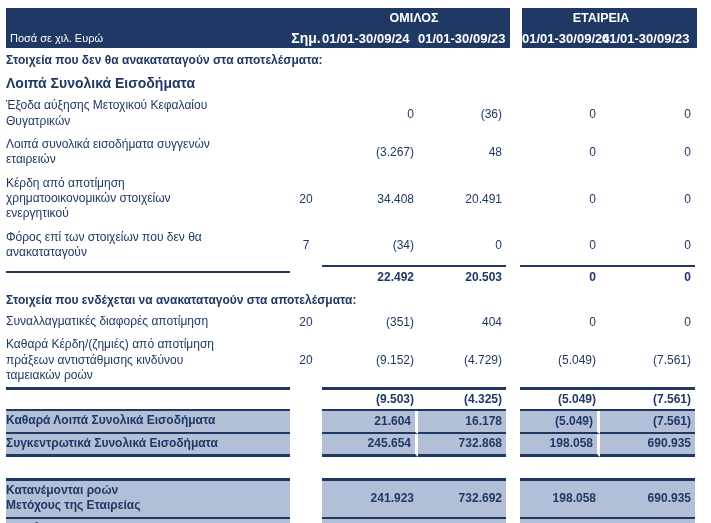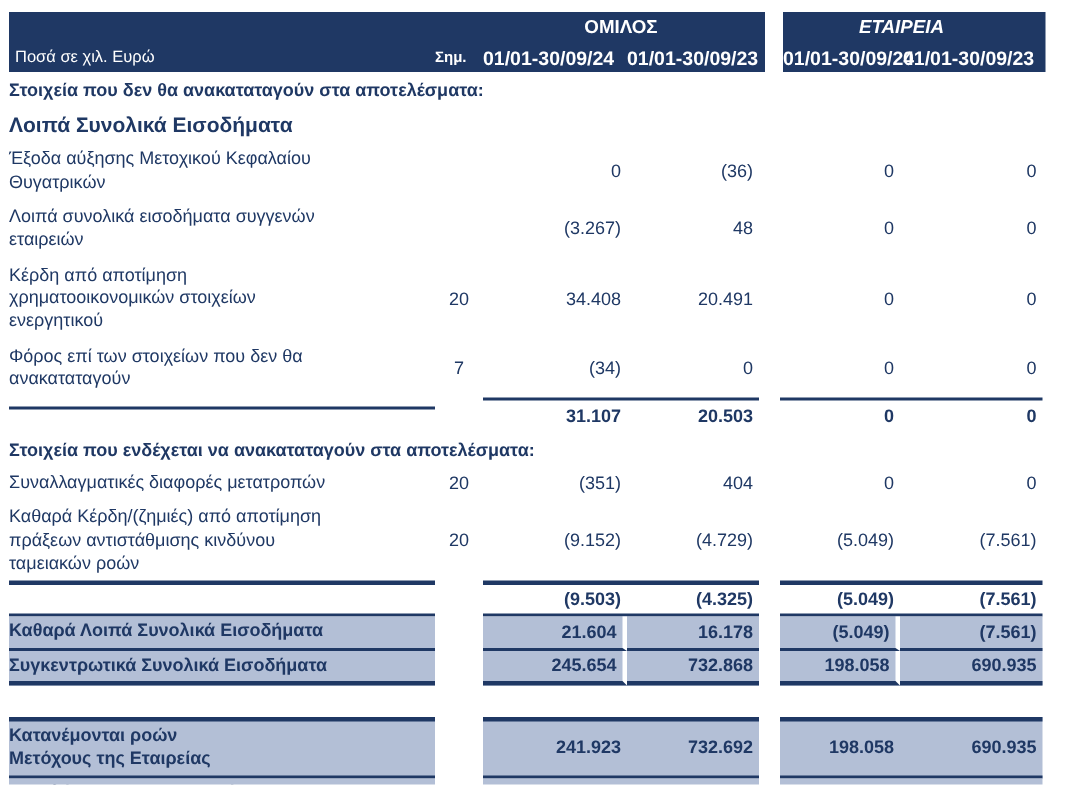--- a/index.html
+++ b/index.html
@@ -15,25 +15,25 @@
   .table{margin:8px 0 0 6px;width:691px;}
 
   
   .thead{display:flex;}
   .hleft{width:580px;background:var(--navy);color:#fff;}
   .hgap{width:14px;background:#fff;}
   .hright{width:175px;background:var(--navy);color:#fff;}
   .h1{height:20px;display:flex;align-items:center;}
   .h1 .h1spacer{width:316px;}
   .h1 .h1label{width:184px;text-align:center;font-weight:bold;font-size:12.5px;}
-  .hright .h1label{width:158px;font-style:italic;}
+  .hright .h1label{width:158px;}
   .h2row{height:20px;display:grid;grid-template-columns:284px 32px 96px 88px;align-items:center;}
   .hright .h2row{grid-template-columns:80px 95px;}
   .c-label{font-size:11px;padding-left:4px;}
-  .c-note{font-size:10px;font-weight:bold;text-align:left;}
+  .c-note{font-size:14px;font-weight:bold;text-align:center;}
   .c-date{font-size:13px;font-weight:bold;text-align:left;padding-right:2px;white-space:nowrap;}
 
   
   .row{display:grid;grid-template-columns:284px 32px 96px 88px 14px 80px 95px;align-items:center;}
   .cell{min-height:1px;}
   .full{grid-column:1 / -1;}
   .label{font-size:12px;line-height:1.28;padding-right:56px;}
   .note{font-size:12px;text-align:center;}
   .num{font-size:12px;text-align:right;padding-right:4px;white-space:nowrap;}
   .gapcol{}
@@ -136,31 +136,31 @@
         <div class="cell note">7</div>
         <div class="cell num n1">(34)</div>
         <div class="cell num n2">0</div>
         <div class="cell gapcol"></div>
         <div class="cell num n3">0</div>
         <div class="cell num n4">0</div>
       </div>
       <div class="row subtotal">
         <div class="cell label"></div>
         <div class="cell note"></div>
-        <div class="cell num n1">31.107</div>
+        <div class="cell num n1">22.492</div>
         <div class="cell num n2">20.503</div>
         <div class="cell gapcol"></div>
         <div class="cell num n3">0</div>
         <div class="cell num n4">0</div>
       </div>
       <div class="row section">
         <div class="cell full label">Στοιχεία που ενδέχεται να ανακαταταγούν στα αποτελέσματα:</div>
       </div>
       <div class="row data">
-        <div class="cell label">Συναλλαγματικές διαφορές μετατροπών</div>
+        <div class="cell label">Συναλλαγματικές διαφορές αποτίμηση</div>
         <div class="cell note">20</div>
         <div class="cell num n1">(351)</div>
         <div class="cell num n2">404</div>
         <div class="cell gapcol"></div>
         <div class="cell num n3">0</div>
         <div class="cell num n4">0</div>
       </div>
       <div class="row data">
         <div class="cell label">Καθαρά Κέρδη/(ζημιές) από αποτίμηση πράξεων αντιστάθμισης κινδύνου ταμειακών ροών</div>
         <div class="cell note">20</div>

